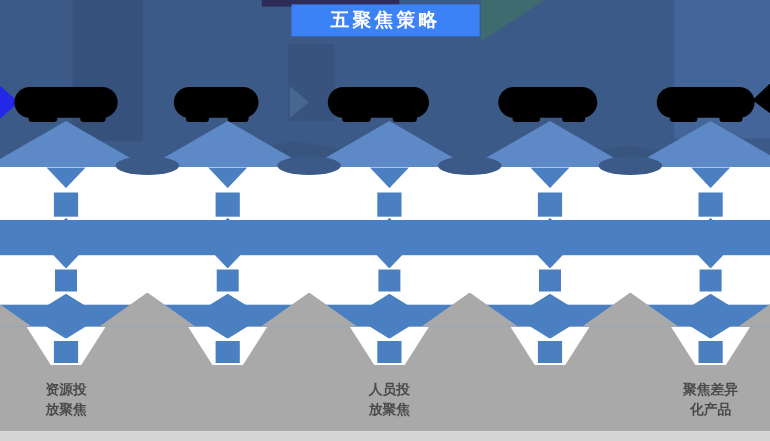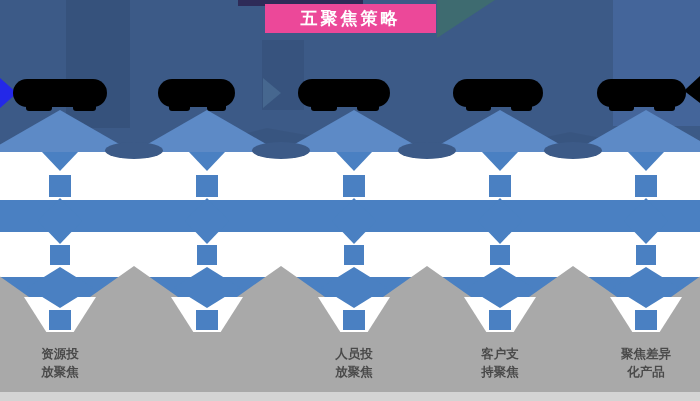--- a/index.html
+++ b/index.html
@@ -16,21 +16,21 @@
     clip-path:polygon(0 0,100% 50%,0 100%);}
   .navy-stripe{position:absolute;left:238px;top:0;width:125px;height:6px;background:#2E2B58;}
   .teal-shape{position:absolute;left:437px;top:0;width:58px;height:38px;background:#3E6B70;
     clip-path:polygon(0 0,100% 0,0 100%);}
   .diag1{position:absolute;left:150px;top:128px;width:260px;height:23px;background:rgba(0,0,0,0.05);
     clip-path:polygon(10% 100%,45% 0,95% 100%);}
   .diag2{position:absolute;left:470px;top:132px;width:200px;height:19px;background:rgba(0,0,0,0.05);
     clip-path:polygon(5% 100%,50% 0,100% 100%);}
   
   .title-box{
-    position:absolute;left:265px;top:4px;width:171px;height:29px;background:#ec4899;
+    position:absolute;left:265px;top:4px;width:171px;height:29px;background:#3b82f6;
     display:flex;align-items:center;justify-content:center;
     color:#ffffff;font-size:17px;font-weight:bold;letter-spacing:3px;
   }
   
   .band2{position:absolute;left:0;top:200px;width:700px;height:32px;background:#4A80C2;}
   .band3{position:absolute;left:0;top:277px;width:700px;height:20px;background:#4A80C2;}
   .gray-base{position:absolute;left:0;top:297px;width:700px;height:95px;background:#A9A9A9;}
   .mountain{position:absolute;top:266px;width:88px;height:31px;background:#A9A9A9;
     clip-path:polygon(50% 0,100% 100%,0 100%);}
   .bottom-strip{position:absolute;left:0;top:392px;width:700px;height:9px;background:#D4D4D4;}
@@ -131,22 +131,20 @@
 
   <div class="col" style="left:426px">
     <div class="tri"></div>
     <div class="tail"></div>
     <div class="sq sq1"></div>
     <div class="dia dia2"></div>
     <div class="sq sq2"></div>
     <div class="vnotch"></div>
     <div class="dia dia3"></div>
     <div class="sq sq3"></div>
-    <div class="col-label">客户支
-持聚焦</div>
   </div>
 
   <div class="col" style="left:572px">
     <div class="tri"></div>
     <div class="tail"></div>
     <div class="sq sq1"></div>
     <div class="dia dia2"></div>
     <div class="sq sq2"></div>
     <div class="vnotch"></div>
     <div class="dia dia3"></div>

